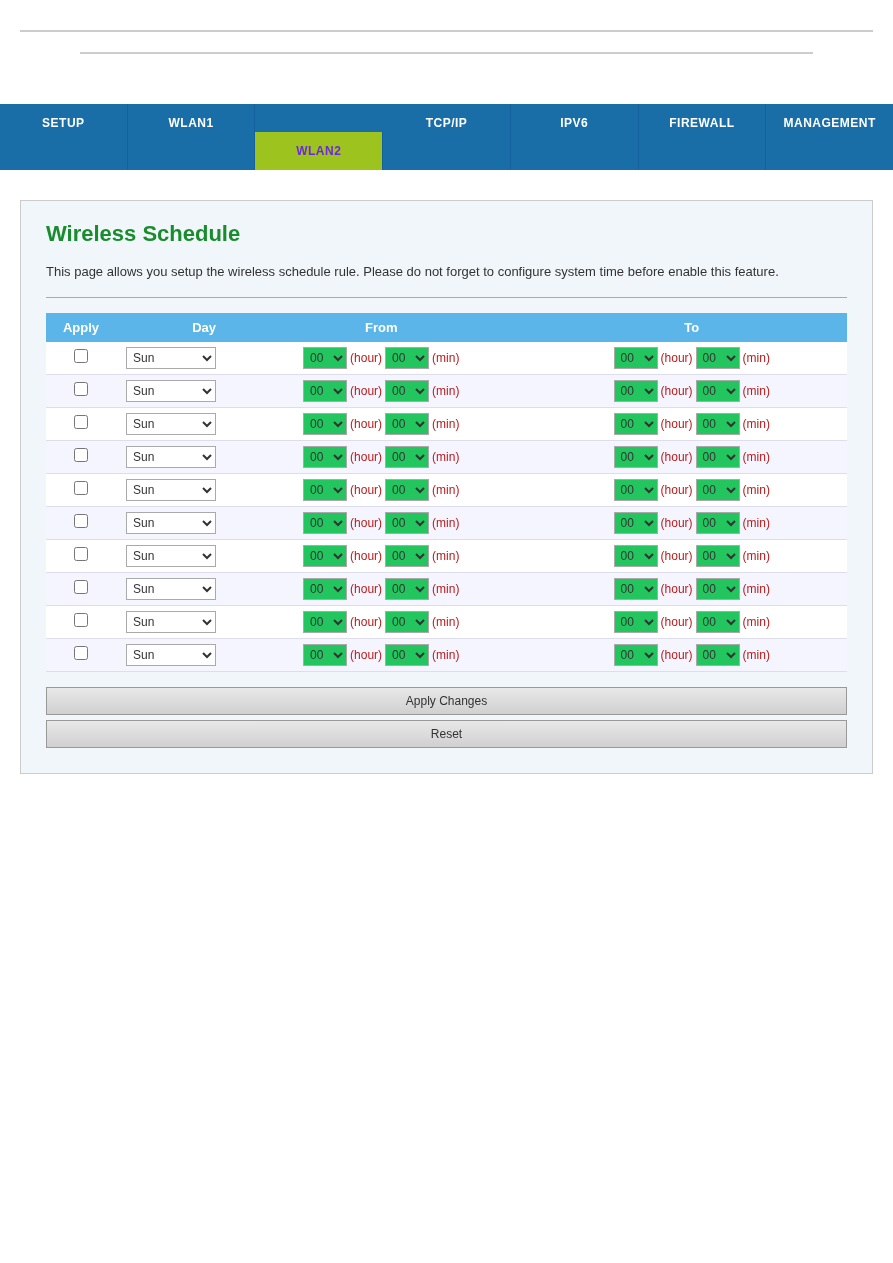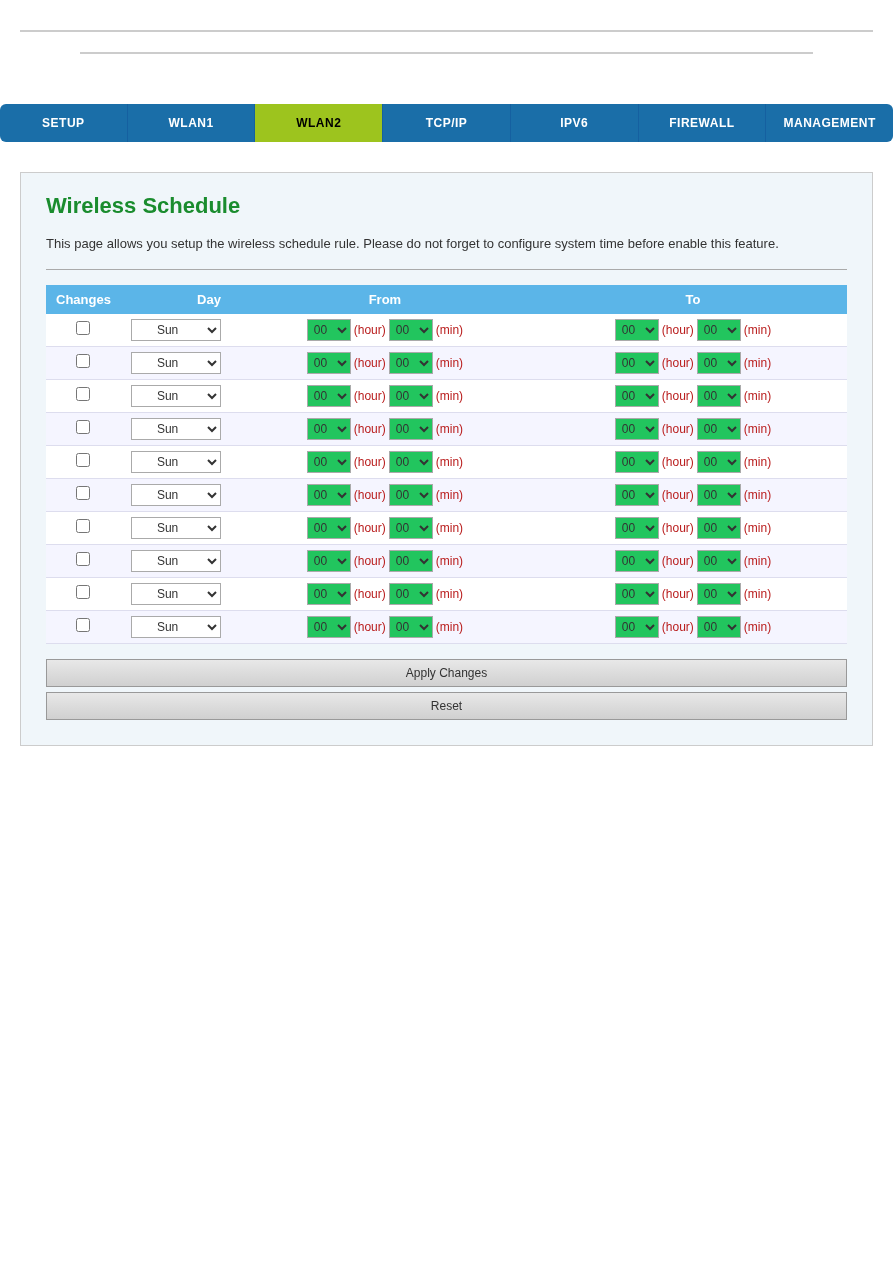--- a/index.html
+++ b/index.html
@@ -4,34 +4,34 @@
   <style>
     * { margin: 0; padding: 0; box-sizing: border-box; }
     body { background: #fff; font-family: Arial, sans-serif; font-size: 13px; color: #333; width: 893px; }
 
     
     .top-line { border-top: 2px solid #ccc; margin: 30px 20px 0 20px; }
     .second-line { border-top: 2px solid #ccc; margin: 20px 80px 0 80px; }
     .spacer { height: 30px; }
 
     
-    .navbar { display: flex; background: #1a6ea8; margin-top: 20px; border-radius: 6px; }
+    .navbar { display: flex; background: #1a6ea8; margin-top: 20px; }
     .nav-item {
       flex: 1;
       text-align: center;
       padding: 12px 4px;
       color: #fff;
       font-weight: bold;
       font-size: 12px;
       cursor: pointer;
       border-right: 1px solid #1560a0;
       letter-spacing: 0.5px;
     }
     .nav-item:last-child { border-right: none; }
-    .nav-item.active { background: #9dc41e; color: #000000; }
+    .nav-item.active { background: #9dc41e; color: #6d28d9; margin-top: 28px; }
 
     
     .main { padding: 20px 20px; }
     .content-box {
       background: #f0f6fa;
       border: 1px solid #ccc;
       padding: 20px 25px 25px 25px;
       margin-top: 10px;
     }
     .page-title {
@@ -74,21 +74,21 @@
       text-align: center;
       border-bottom: 1px solid #dde;
       vertical-align: middle;
     }
     .schedule-table tr:nth-child(even) td { background: #f5f5ff; }
 
     .row-checkbox { width: 14px; height: 14px; }
 
     .day-select {
       width: 90px;
-      padding: 2px 21px;
+      padding: 2px 2px;
       font-size: 12px;
       border: 1px solid #aaa;
       background: #fff;
       color: #333;
     }
 
     .time-cell { display: flex; align-items: center; gap: 3px; justify-content: center; }
     .hour-select, .min-select {
       width: 44px;
       padding: 2px 2px;
@@ -139,21 +139,21 @@
 <div class="main">
   <div class="content-box">
     <div class="page-title">Wireless Schedule</div>
     <div class="description">This page allows you setup the wireless schedule rule. Please do not forget to configure system time before enable this feature.</div>
     <div class="divider"></div>
 
 
     <table class="schedule-table">
       <thead>
         <tr>
-          <th>Changes</th>
+          <th>Apply</th>
           <th>Day</th>
           <th>From</th>
           <th>To</th>
         </tr>
       </thead>
       <tbody id="schedule-tbody">
 
       <tr>
             <td><input type="checkbox" class="row-checkbox" style=""></td>
             <td><select class="day-select"><option value="Sun">Sun</option><option value="Mon">Mon</option><option value="Tue">Tue</option><option value="Wed">Wed</option><option value="Thu">Thu</option><option value="Fri">Fri</option><option value="Sat">Sat</option></select></td>

